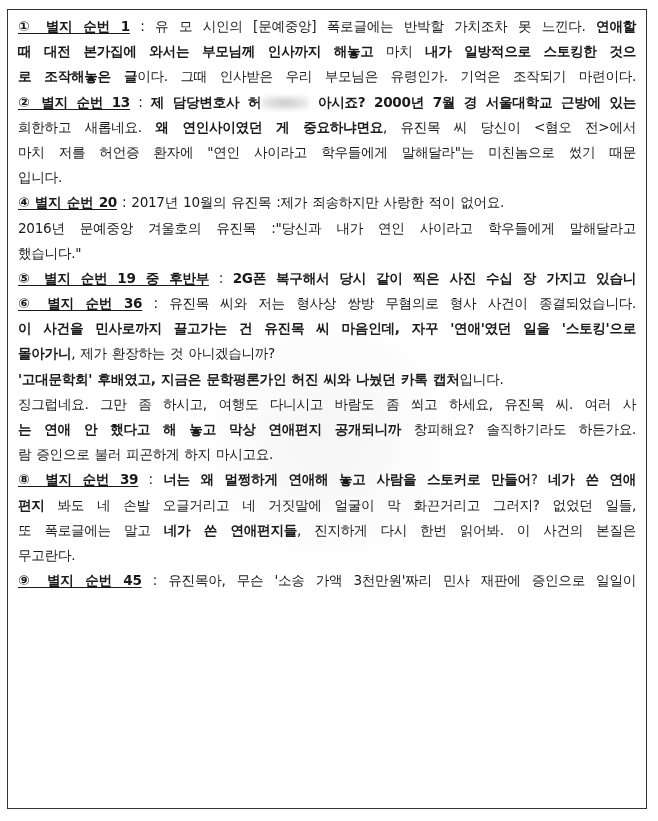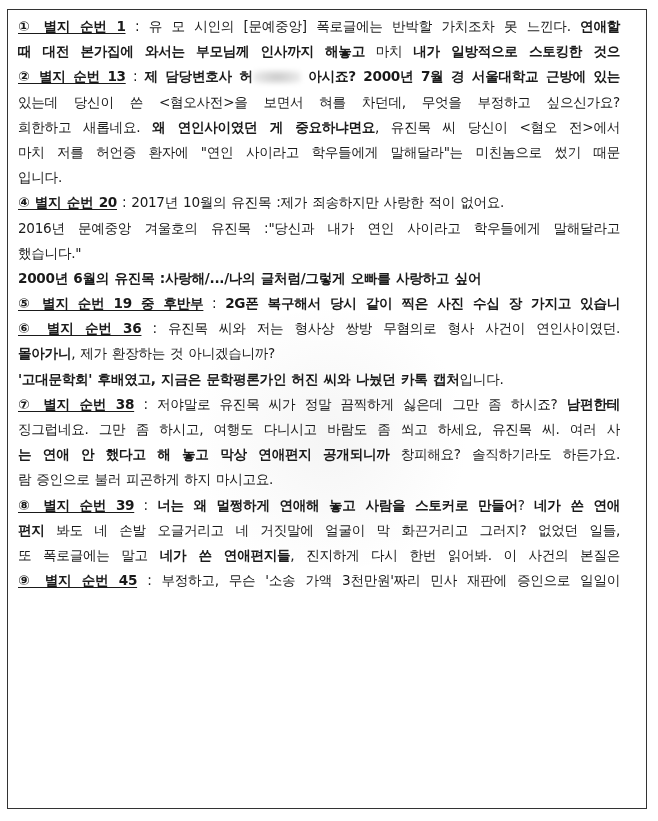--- a/index.html
+++ b/index.html
@@ -1,20 +1,20 @@
 <!DOCTYPE html>
 <html><head>
 <meta charset="utf-8">
 <style>
   html, body { margin: 0; padding: 0; background: #ffffff; }
   body { width: 658px; height: 821px; overflow: hidden; position: relative;
          font-family: "DejaVu Sans", "Liberation Sans", sans-serif; color: #1a1a1a; }
   .frame { position: absolute; left: 7px; top: 9px; width: 640px; height: 800px;
            border: 1px solid #333; box-sizing: border-box; background: #fff; overflow: hidden; }
-  .content { position: absolute; left: 10px; top: 4px; right: 26px; }
+  .content { position: absolute; left: 10px; top: 4px; right: 10px; }
   .line { height: 25.2px; line-height: 25.2px; font-size: 13.6px; white-space: nowrap;
           letter-spacing: -0.3px; word-spacing: 1px; }
   .just { text-align: justify; text-align-last: justify; }
   .b { font-weight: bold; }
   .ref { font-weight: bold; text-decoration: underline; text-underline-offset: 2px; }
   .blur { display: inline-block; width: 48px; height: 14px; vertical-align: middle;
           background: radial-gradient(ellipse at center, #c8c8c8 0%, #e4e4e4 55%, #ffffff 100%);
           filter: blur(2px); }
   .watermark { position: absolute; left: 170px; top: 300px; width: 300px; height: 260px;
                border-radius: 50%; background: radial-gradient(circle, rgba(235,235,235,0.5) 0%, rgba(255,255,255,0) 70%);
@@ -22,52 +22,52 @@
 </style>
 </head>
 <body>
 
 <div class="frame">
   <div class="watermark"></div>
   <div class="content" id="content">
       <div>
         <div class="line just"><span class="ref">① 별지 순번 1</span><span> : 유 모 시인의 [문예중앙] 폭로글에는 반박할 가치조차 못 느낀다. </span><span class="b">연애할</span></div>
         <div class="line just"><span class="b">때 대전 본가집에 와서는 부모님께 인사까지 해놓고</span><span> 마치 </span><span class="b">내가 일방적으로 스토킹한 것으</span></div>
+        <div class="line just"><span class="b">로 조작해놓은 글</span><span>이다. 그때 인사받은 우리 부모님은 유령인가. 기억은 조작되기 마련이다.</span></div>
       </div>
       <div>
         <div class="line just"><span class="ref">② 별지 순번 13</span><span> : </span><span class="b">제 담당변호사 허</span><span class="blur"></span><span class="b"> 아시죠? 2000년 7월 경 서울대학교 근방에 있는</span></div>
-        <div class="line just"><span>있는데 당신이 쓴 &lt;혐오사전&gt;을 보면서 혀를 차던데, 무엇을 부정하고 싶으신가요?</span></div>
       </div>
       <div>
         <div class="line just"><span>희한하고 새롭네요. </span><span class="b">왜 연인사이였던 게 중요하냐면요</span><span>, 유진목 씨 당신이 &lt;혐오 전&gt;에서</span></div>
         <div class="line just"><span>마치 저를 허언증 환자에 "연인 사이라고 학우들에게 말해달라"는 미친놈으로 썼기 때문</span></div>
         <div class="line"><span>입니다.</span></div>
       </div>
       <div>
         <div class="line"><span class="ref">④ 별지 순번 20</span><span> : 2017년 10월의 유진목 :제가 죄송하지만 사랑한 적이 없어요.</span></div>
         <div class="line just"><span>2016년 문예중앙 겨울호의 유진목 :"당신과 내가 연인 사이라고 학우들에게 말해달라고</span></div>
         <div class="line"><span>했습니다."</span></div>
-        <div class="line"><span class="b">2000년 6월의 유진목 :사랑해/.../나의 글처럼/그렇게 오빠를 사랑하고 싶어</span></div>
       </div>
       <div>
         <div class="line just"><span class="ref">⑤ 별지 순번 19 중 후반부</span><span> : </span><span class="b">2G폰 복구해서 당시 같이 찍은 사진 수십 장 가지고 있습니</span></div>
       </div>
       <div>
-        <div class="line just"><span class="ref">⑥ 별지 순번 36</span><span> : 유진목 씨와 저는 형사상 쌍방 무혐의로 형사 사건이 연인사이였던.</span></div>
+        <div class="line just"><span class="ref">⑥ 별지 순번 36</span><span> : 유진목 씨와 저는 형사상 쌍방 무혐의로 형사 사건이 종결되었습니다.</span></div>
+        <div class="line just"><span class="b">이 사건을 민사로까지 끌고가는 건 유진목 씨 마음인데, 자꾸 '연애'였던 일을 '스토킹'으로</span></div>
         <div class="line"><span class="b">몰아가니</span><span>, 제가 환장하는 것 아니겠습니까?</span></div>
         <div class="line"><span class="b">'고대문학회' 후배였고, 지금은 문학평론가인 허진 씨와 나눴던 카톡 캡처</span><span>입니다.</span></div>
       </div>
       <div>
-        <div class="line just"><span class="ref">⑦ 별지 순번 38</span><span> : 저야말로 유진목 씨가 정말 끔찍하게 싫은데 그만 좀 하시죠? </span><span class="b">남편한테</span></div>
         <div class="line just"><span>징그럽네요. 그만 좀 하시고, 여행도 다니시고 바람도 좀 쐬고 하세요, 유진목 씨. 여러 사</span></div>
         <div class="line just"><span class="b">는 연애 안 했다고 해 놓고 막상 연애편지 공개되니까</span><span> 창피해요? 솔직하기라도 하든가요.</span></div>
         <div class="line"><span>람 증인으로 불러 피곤하게 하지 마시고요.</span></div>
       </div>
       <div>
         <div class="line just"><span class="ref">⑧ 별지 순번 39</span><span> : </span><span class="b">너는 왜 멀쩡하게 연애해 놓고 사람을 스토커로 만들어</span><span>? </span><span class="b">네가 쓴 연애</span></div>
         <div class="line just"><span class="b">편지</span><span> 봐도 네 손발 오글거리고 네 거짓말에 얼굴이 막 화끈거리고 그러지? 없었던 일들,</span></div>
         <div class="line just"><span>또 폭로글에는 말고 </span><span class="b">네가 쓴 연애편지들</span><span>, 진지하게 다시 한번 읽어봐. 이 사건의 본질은</span></div>
+        <div class="line"><span>무고란다.</span></div>
       </div>
       <div>
-        <div class="line just"><span class="ref">⑨ 별지 순번 45</span><span> : 부정하고, 무슨 '소송 가액 3천만원'짜리 민사 재판에 증인으로 일일이</span></div>
+        <div class="line just"><span class="ref">⑨ 별지 순번 45</span><span> : 유진목아, 무슨 '소송 가액 3천만원'짜리 민사 재판에 증인으로 일일이</span></div>
       </div>
     </div>
 </div>
 
 </body></html>

